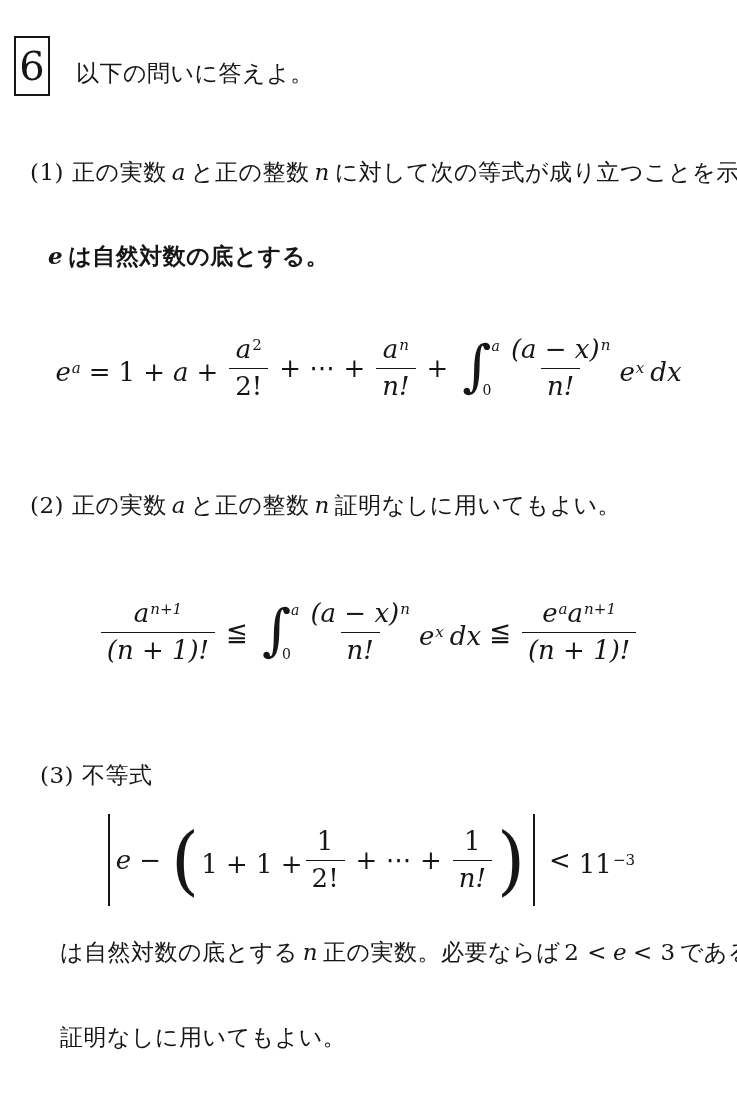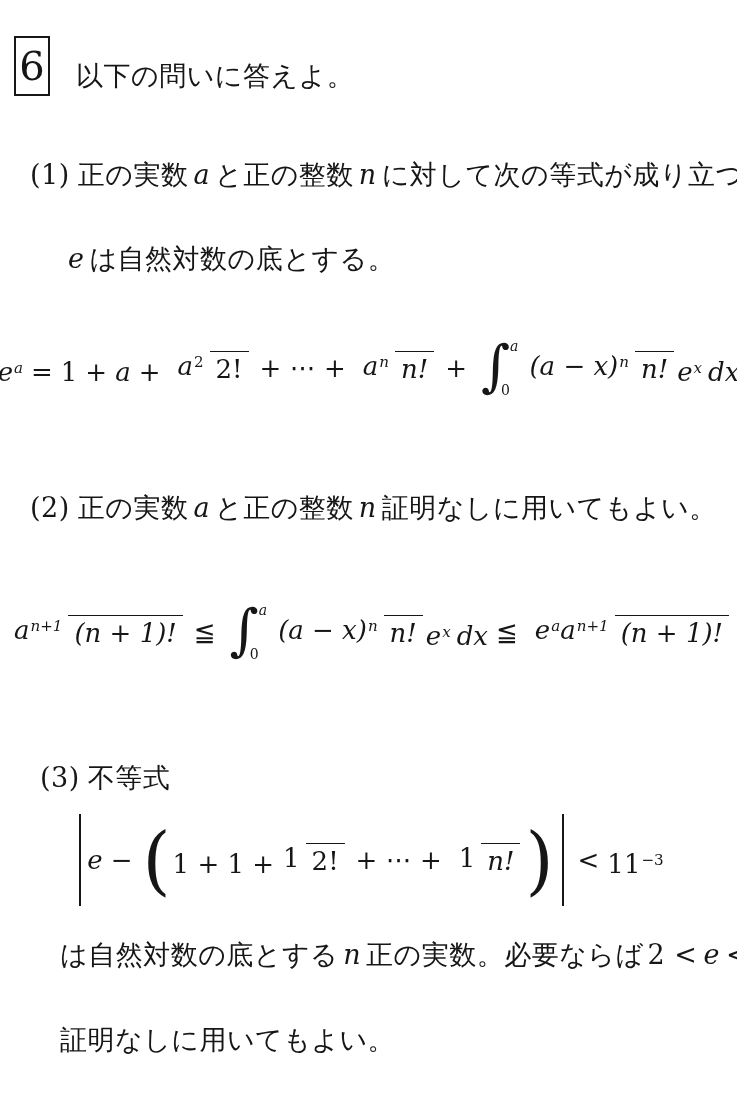--- a/index.html
+++ b/index.html
@@ -2,21 +2,21 @@
 <html><head>
 <meta charset="utf-8">
 <style>
   html,body { margin:0; padding:0; background:#ffffff; }
   .page {
     position:relative; width:737px; height:1109px; background:#ffffff;
     color:#161616; overflow:hidden;
     font-family:"Liberation Serif","DejaVu Serif",serif;
   }
   
-  .jp { font-size:27px; letter-spacing:0.5px; }
+  .jp { font-size:23px; letter-spacing:0.5px; }
   .qline { position:absolute; white-space:nowrap; }
   .qlabel { margin-right:8px; font-family:"DejaVu Serif",serif; }
   .var { font-family:"DejaVu Serif",serif; font-style:italic; margin:0 5px; }
   .rom { font-family:"DejaVu Serif",serif; margin:0 4px; }
 
   
   .numbox {
     position:absolute; left:14px; top:36px; width:32px; height:56px;
     border:2.5px solid #161616; display:flex; align-items:center; justify-content:center;
   }
@@ -26,21 +26,21 @@
   .formula {
     position:absolute; left:0; width:100%;
     display:flex; justify-content:center; align-items:center;
     font-family:"DejaVu Serif","DejaVu Sans",serif; font-size:26px; white-space:nowrap;
   }
   .it { font-style:italic; }
   .op { margin:0 8px; font-family:"DejaVu Serif","DejaVu Sans",serif; }
   .sup { font-size:0.58em; vertical-align:0.55em; line-height:0; margin-left:1px; }
   .run { display:inline-block; white-space:nowrap;margin-top:8px; }
 
-  .frac { display:inline-flex; flex-direction:row; align-items:center; margin:0 3px; line-height:1.12; }
+  .frac { display:inline-flex; flex-direction:column; align-items:center; margin:0 3px; line-height:1.12; }
   .frac .num { padding:0 6px 3px; }
   .frac .den { border-top:1.7px solid #161616; padding:3px 6px 0; }
 
   .intwrap { display:inline-flex; margin:0 2px 0 6px; }
   .int { font-size:56px; line-height:58px; font-style:normal; font-family:"DejaVu Serif","DejaVu Sans",serif; }
   .limits { display:inline-flex; flex-direction:column; justify-content:space-between; height:62px; font-size:14px; line-height:1; }
   .limits .up { align-self:flex-start; margin-top:2px; }
   .limits .lo { align-self:flex-start; margin-left:-9px; margin-bottom:2px; }
 
   .absbar { width:2px; background:#161616; height:92px; margin:0 6px; }
@@ -58,21 +58,21 @@
   <div class="numbox">
     <span>6</span>
   </div>
   <div class="qline jp" style="left:76px; top:58px;">
     <span>以下の問いに答えよ。</span>
   </div>
 
   <div class="qline jp" style="left:30px; top:157px;">
     <span class="qlabel">(1)</span><span>正の実数</span><span class="var">a</span><span>と正の整数</span><span class="var">n</span><span>に対して次の等式が成り立つことを示せ。ただし，</span>
   </div>
-  <div class="qline jp" style="left:68px; top:241px;">
+  <div class="qline jp" style="left:48px; top:241px;font-weight:bold;">
     <span class="var" style="margin-left:0;">e</span><span>は自然対数の底とする。</span>
   </div>
 
   <div class="formula f1">
     <span class="run"><span class="it">e</span><span class="sup it">a</span><span class="op">=</span><span>1</span><span class="op">+</span><span class="it">a</span><span class="op">+</span></span>
     <span class="frac">
       <span class="num"><span class="it">a</span><span class="sup">2</span></span>
       <span class="den">2!</span>
     </span>
     <span class="op">+ ⋯ +</span>

